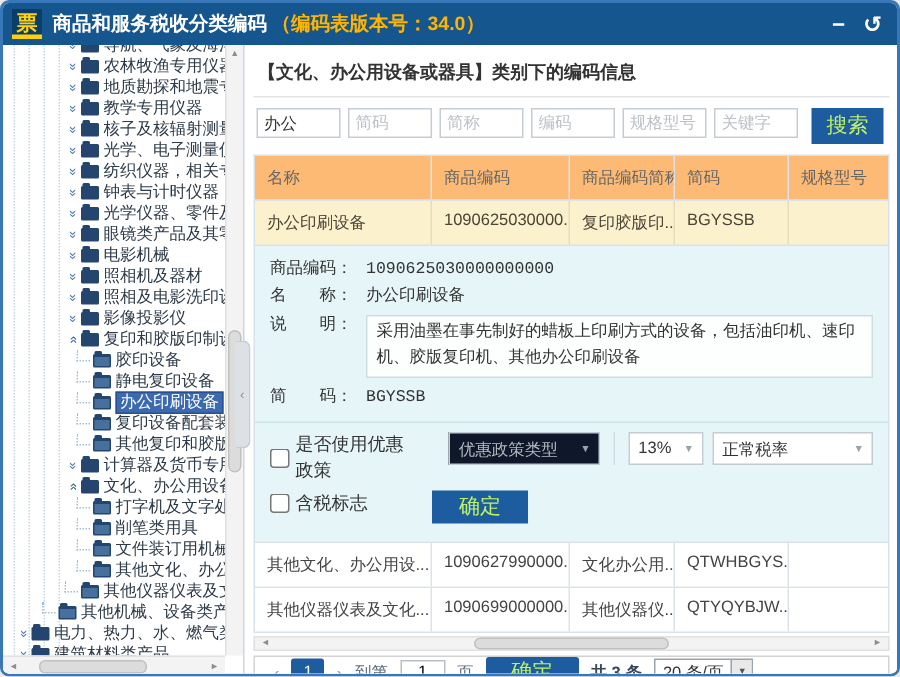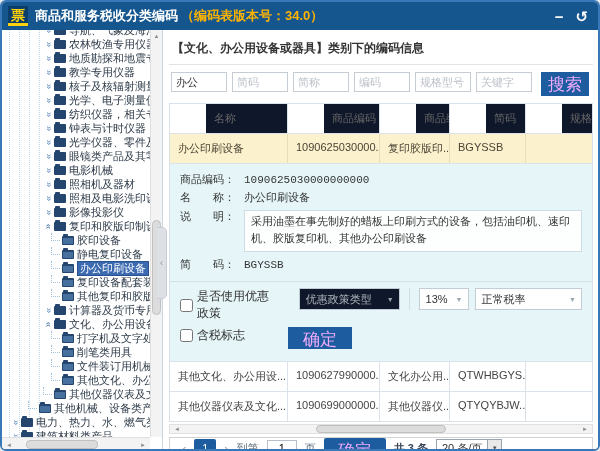--- a/index.html
+++ b/index.html
@@ -42,28 +42,28 @@
   .h-thumb{width:72px;height:9px;background:#dcdcdc;border:1px solid #c0c0c0;border-radius:4px;margin-left:12px;}
   .collapse-handle{position:absolute;left:155px;top:197px;width:10px;height:72px;background:#dde1e6;
     border:1px solid #c6ccd3;border-left:none;border-radius:0 5px 5px 0;display:flex;align-items:center;
     justify-content:center;font-size:9px;color:#8a93a0;z-index:6;cursor:pointer;}
   
   .main{flex:1;display:flex;flex-direction:column;padding:2px 5px 4px 6px;min-width:0;background:#fff;}
   .cat-header{font-size:12px;font-weight:bold;color:#333;padding:8px 3px 7px;border-bottom:1px solid #e3e3e3;}
   .search-row{display:flex;gap:5px;padding:7px 2px 7px;align-items:flex-start;}
   .search-row input{width:56px;height:20px;border:1px solid #c6ccd4;font-size:11px;padding:0 4px;color:#333;font-family:inherit;}
   .search-row input::placeholder{color:#bcc1c8;}
-  .btn{background:#1d5c9e;color:#f0abfc;border:none;font-size:17px;font-family:inherit;cursor:pointer;}
+  .btn{background:#1d5c9e;color:#bef264;border:none;font-size:14px;font-family:inherit;cursor:pointer;}
   .search-btn{width:48px;height:24px;margin-left:4px;}
   
   .grid{border:1px solid #d9e1ea;border-bottom:none;font-size:11px;}
   .g-row{display:grid;grid-template-columns:118px 92px 70px 76px 1fr;border-bottom:1px solid #dbe2ea;background:#fff;}
   .g-cell{padding:7px 8px;border-right:1px solid #dbe2ea;white-space:nowrap;overflow:hidden;color:#444;}
   .g-cell:last-child{border-right:none;}
-  .g-header .g-cell{background:#0f172a;color:#666;margin-left:36px;}
+  .g-header .g-cell{background:#fdba74;color:#666;}
   .row-sel{background:#fcf1cd;}
   .row-sel .g-cell{border-right-color:#e7ddbd;color:#4a4436;}
   
   .detail{background:#e6f6f8;padding:6px 10px 7px;border-bottom:1px solid #dbe2ea;color:#333;}
   .d-line{display:flex;margin:3px 0;font-size:11px;align-items:flex-start;line-height:1.4;font-family:Liberation Mono, monospace;}
   .d-label{width:64px;flex:none;color:#333;}
   .d-box{flex:1;background:#fdfefe;border:1px solid #cfdde2;padding:3px 6px;line-height:1.55;min-height:32px;color:#333;}
   .d-divider{border-top:1px solid #cfe4e8;margin:8px -10px 6px;}
   .policy-row{display:flex;align-items:flex-start;gap:6px;margin:5px 0;font-size:12px;color:#333;}
   .chk{display:flex;align-items:center;gap:4px;}

